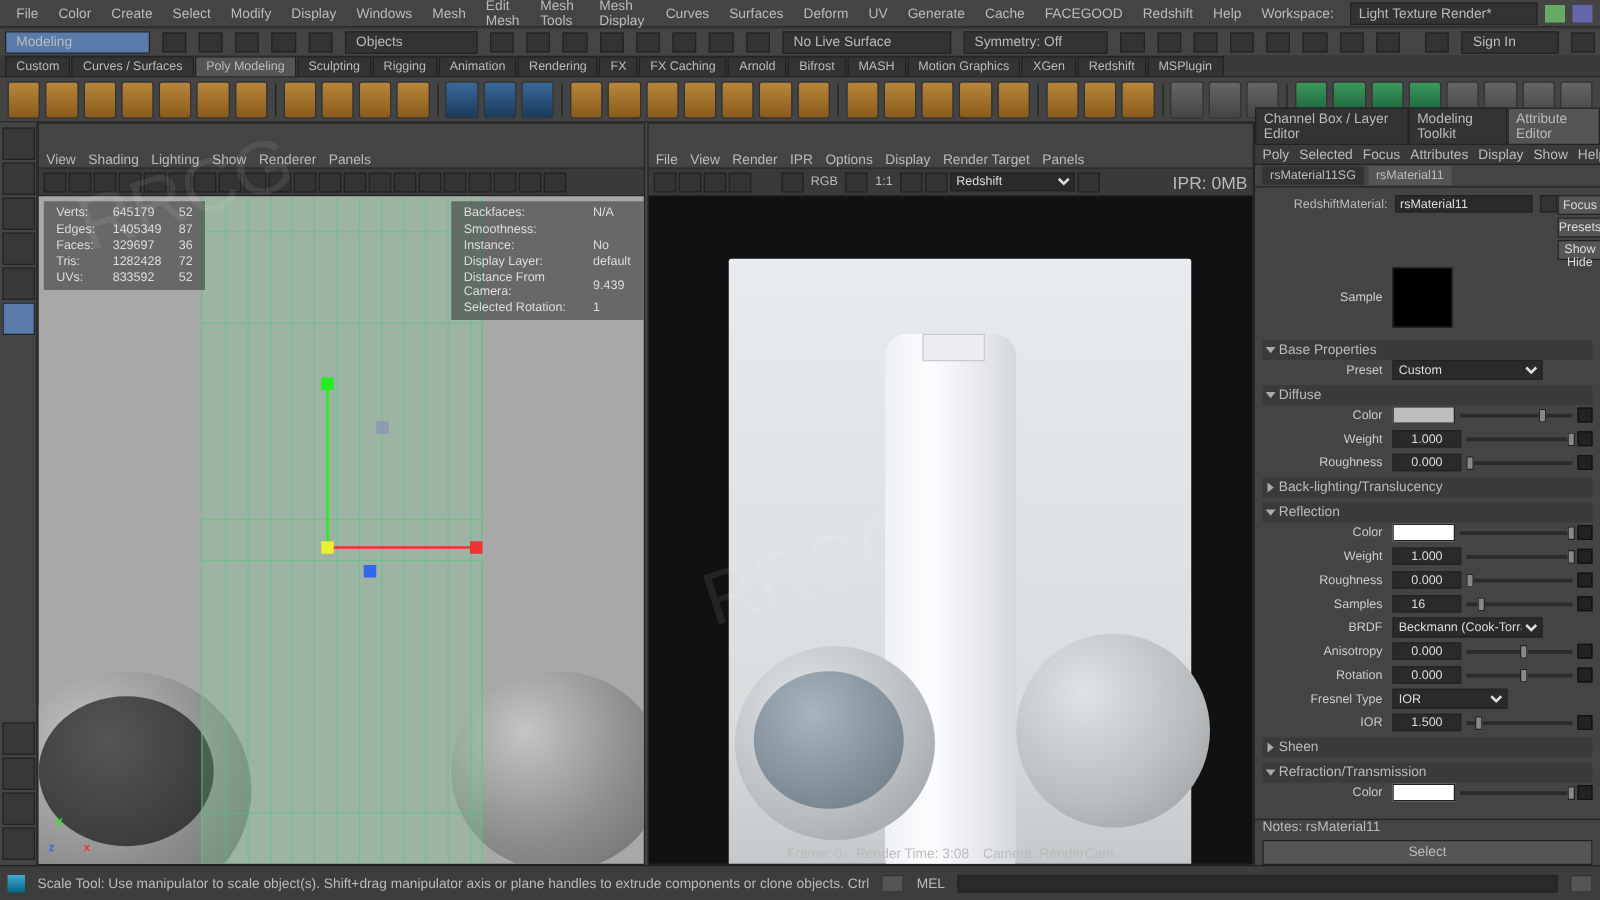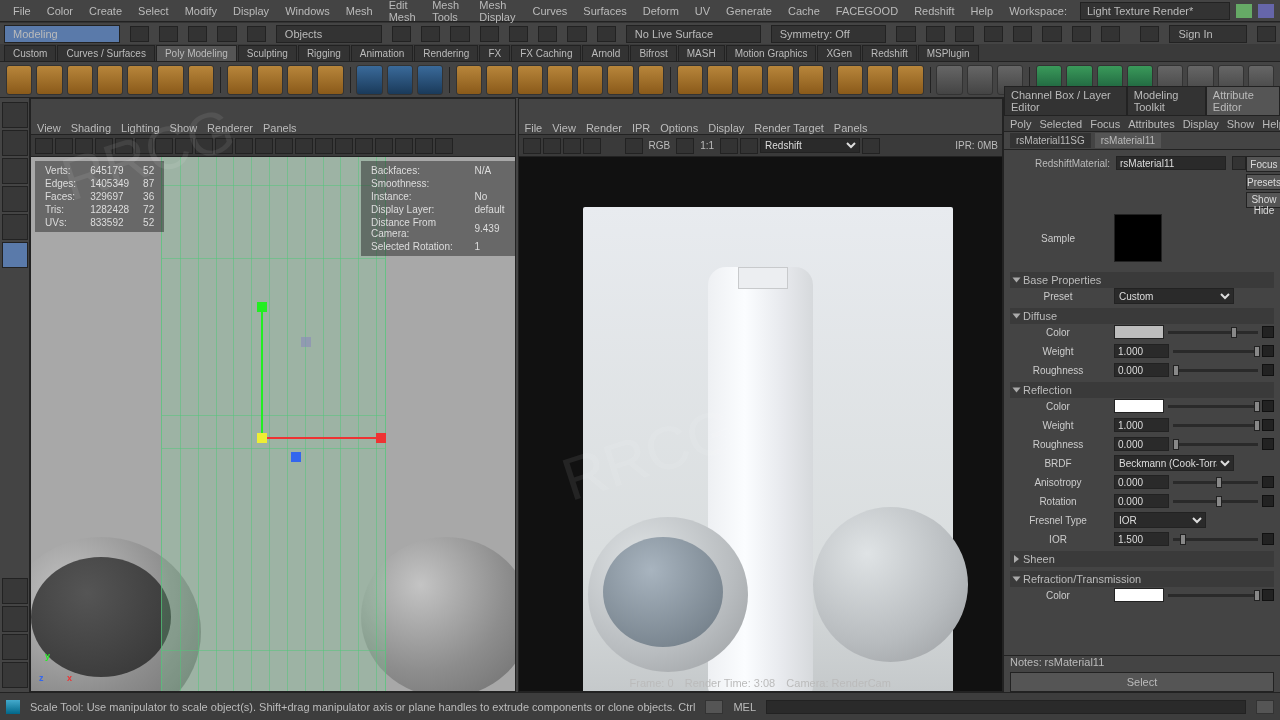--- a/index.html
+++ b/index.html
@@ -49,22 +49,22 @@
 
 .ae{width:277px;background:#444;border-left:1px solid #222;display:flex;flex-direction:column}
 .ae-tabs{height:18px;background:#3a3a3a;display:flex;align-items:end;font-size:10px}
 .ae-tabs span{padding:2px 6px;border:1px solid #222;background:#333}
 .ae-tabs span.active{background:#555}
 .ae-sub{height:16px;background:#3a3a3a;display:flex;gap:8px;padding:0 6px;font-size:10px;align-items:center;border-bottom:1px solid #222}
 .ae-mat{height:18px;background:#444;display:flex;padding:0 6px;gap:4px;align-items:center;border-bottom:1px solid #222}
 .ae-mat .mtab{background:#555;padding:2px 6px;font-size:10px}
 .ae-body{flex:1;overflow:hidden;padding:6px 6px 0 6px;position:relative}
 .ae-row{display:flex;align-items:center;gap:4px;margin-bottom:3px;height:16px}
-.ae-row label{width:100px;text-align:center;font-size:10px;color:#ccc;padding-right:4px}
-.ae-row input[type=text]{background:#2a2a2a;border:1px solid #222;color:#ddd;font-size:10px;padding:1px 3px;width:55px;height:14px}
+.ae-row label{width:100px;text-align:right;font-size:10px;color:#ccc;padding-right:4px}
+.ae-row input[type=text]{background:#2a2a2a;border:1px solid #222;color:#ddd;font-size:10px;padding:1px 14px;width:55px;height:14px}
 .ae-row .slider{flex:1;height:3px;background:#2a2a2a;position:relative}
 .ae-row .slider .knob{position:absolute;top:-4px;width:6px;height:11px;background:#888;border:1px solid #222}
 .ae-row .map{width:12px;height:12px;background:#222;border:1px solid #111}
 .ae-row .swatch{width:50px;height:14px;border:1px solid #222}
 .ae-row select{background:#2a2a2a;border:1px solid #222;color:#ddd;font-size:10px;height:16px;width:120px}
 .section{margin:4px 0}
 .section-h{display:flex;align-items:center;gap:4px;background:#3a3a3a;padding:2px 4px;font-size:10px;cursor:default}
 .section-h .tri{width:0;height:0;border-left:5px solid #aaa;border-top:4px solid transparent;border-bottom:4px solid transparent}
 .section-h .tri.open{transform:rotate(90deg)}
 .ae-top{display:flex;align-items:center;gap:6px;margin-bottom:4px}
@@ -398,21 +398,21 @@
         <div class="b"></div>
         <div style="width:20px"></div>
         <div class="b"></div>
         <span style="font-size:10px;padding:0 4px">RGB</span>
         <div class="b"></div>
         <span style="font-size:10px;padding:0 4px">1:1</span>
         <div class="b"></div>
         <div class="b"></div>
         <select style="background:#2a2a2a;border:1px solid #222;color:#ddd;font-size:10px;width:100px"><option>Redshift</option></select>
         <div class="b"></div>
-        <span style="margin-left:auto;font-size:10px">IPR: 0MB</span>
+        <span style="margin-left:auto;font-size:14px">IPR: 0MB</span>
       </div>
       <div class="vp-body render-body">
         <div class="render-img">
           <div class="bottle" style="top:60px;left:125px;width:105px;height:430px"></div>
           <div style="position:absolute;top:60px;left:155px;width:50px;height:22px;border:1px solid #c8cacc;background:#eceef1"></div>
           <div class="coconut" style="top:310px;left:5px;width:160px;height:155px"></div>
           <div style="position:absolute;top:330px;left:20px;width:120px;height:110px;border-radius:50%;background:radial-gradient(circle at 40% 30%,#a8b4bf,#6a7680)"></div>
           <div class="coconut" style="top:300px;left:230px;width:155px;height:155px"></div>
         </div>
         <div class="render-status">
@@ -499,20 +499,26 @@
         <div class="ae-row">
           <label>Roughness</label>
           <input type="text" value="0.000" style="">
           <div class="slider">
               <div class="knob" style="left:0%"></div>
             </div>
           <div class="map"></div>
         </div>
       </div>
 
+      <div class="section">
+        <div class="section-h">
+            <div class="tri"></div>
+            <span>Back-lighting/Translucency</span>
+          </div>
+      </div>
 
       <div class="section">
         <div class="section-h">
             <div class="tri open"></div>
             <span>Reflection</span>
           </div>
         <div class="ae-row">
           <label>Color</label>
           <div class="swatch" style="background:#fff"></div>
           <div class="slider">
@@ -526,20 +532,28 @@
           <div class="slider">
               <div class="knob" style="left:95%"></div>
             </div>
           <div class="map"></div>
         </div>
         <div class="ae-row">
           <label>Roughness</label>
           <input type="text" value="0.000" style="">
           <div class="slider">
               <div class="knob" style="left:0%"></div>
+            </div>
+          <div class="map"></div>
+        </div>
+        <div class="ae-row">
+          <label>Samples</label>
+          <input type="text" value="16" style="">
+          <div class="slider">
+              <div class="knob" style="left:10%"></div>
             </div>
           <div class="map"></div>
         </div>
         <div class="ae-row">
           <label>BRDF</label>
           <select><option>Beckmann (Cook-Torrance)</option></select>
         </div>
         <div class="ae-row">
           <label>Anisotropy</label>
           <input type="text" value="0.000" style="">

